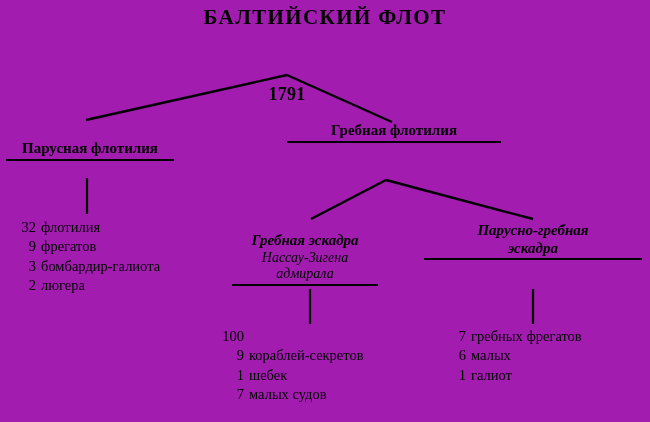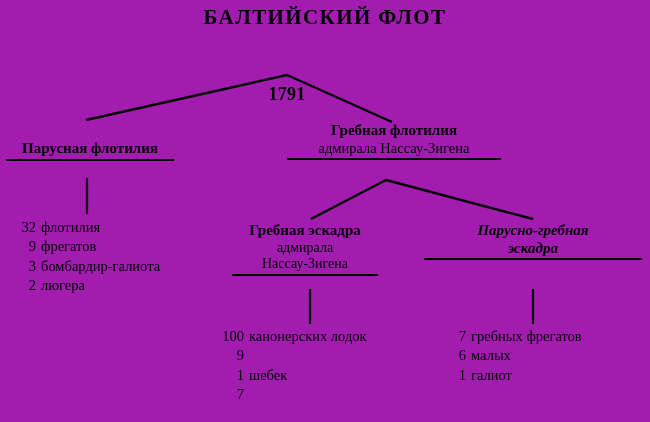--- a/index.html
+++ b/index.html
@@ -76,21 +76,21 @@
   }
   .node .rule {
     margin-top: 1px;
     border-bottom: 2px solid #000;
     width: 100%;
     height: 0;
   }
 
   #node-sail       { top: 140px; left: 6px;   width: 168px; }
   #node-rowing     { top: 122px; left: 287px; width: 214px; }
-  #node-rowing-sq  { top: 222px; left: 232px; width: 146px; }
+  #node-rowing-sq  { top: 232px; left: 232px; width: 146px; font-style: italic; }
   #node-sailrow-sq { top: 222px; left: 424px; width: 218px; font-style: italic; }
 
   #node-rowing-sq .line-reg,
   #node-sailrow-sq .line-reg { font-size: 14px; }
 
   
   .item-list {
     position: absolute;
     font-size: 14.5px;
     line-height: 1.33;
@@ -141,28 +141,27 @@
     <line x1="533" y1="289" x2="533" y2="324" stroke="#000" stroke-width="2.2"></line>
   </svg>
 
   <div class="node" id="node-sail">
     <div class="line-bold">Парусная флотилия</div>
     <div class="rule"></div>
   </div>
 
   <div class="node" id="node-rowing">
     <div class="line-bold">Гребная флотилия</div>
-    <div class="line-reg">адмирала Нассау-Зигена</div>
     <div class="rule"></div>
   </div>
 
   <div class="node" id="node-rowing-sq">
     <div class="line-bold">Гребная эскадра</div>
+    <div class="line-reg">Нассау-Зигена</div>
     <div class="line-reg">адмирала</div>
-    <div class="line-reg">Нассау-Зигена</div>
     <div class="rule"></div>
   </div>
 
   <div class="node" id="node-sailrow-sq">
     <div class="line-bold">Парусно-гребная</div>
     <div class="line-bold">эскадра</div>
     <div class="rule"></div>
   </div>
 
   <div class="item-list" id="list-sail">
@@ -180,31 +179,32 @@
       </div>
       <div class="item-row">
         <span class="item-qty">2</span>
         <span class="item-label">люгера</span>
       </div>
     </div>
 
   <div class="item-list" id="list-rowing-sq">
       <div class="item-row">
         <span class="item-qty">100</span>
-        <span class="item-label">канонерских лодок</span>
       </div>
       <div class="item-row">
         <span class="item-qty">9</span>
+        <span class="item-label">кораблей-секретов</span>
       </div>
       <div class="item-row">
         <span class="item-qty">1</span>
         <span class="item-label">шебек</span>
       </div>
       <div class="item-row">
         <span class="item-qty">7</span>
+        <span class="item-label">малых судов</span>
       </div>
     </div>
 
   <div class="item-list" id="list-sailrow">
       <div class="item-row">
         <span class="item-qty">7</span>
         <span class="item-label">гребных фрегатов</span>
       </div>
       <div class="item-row">
         <span class="item-qty">6</span>

